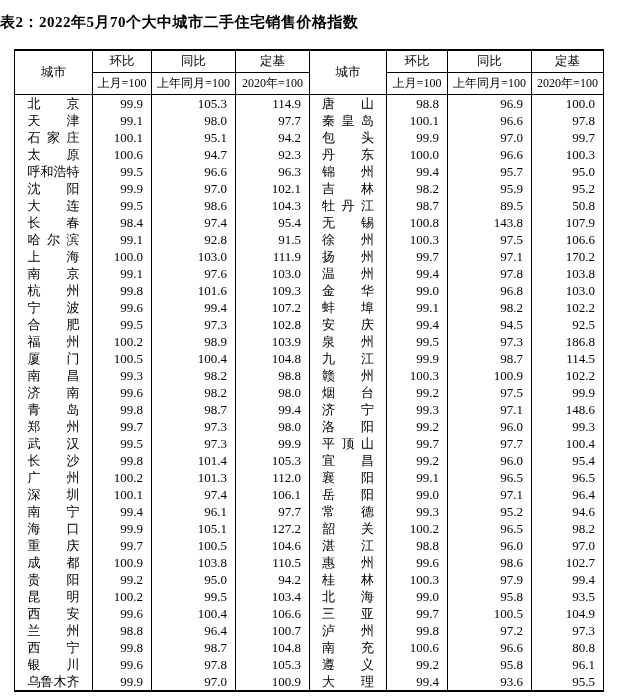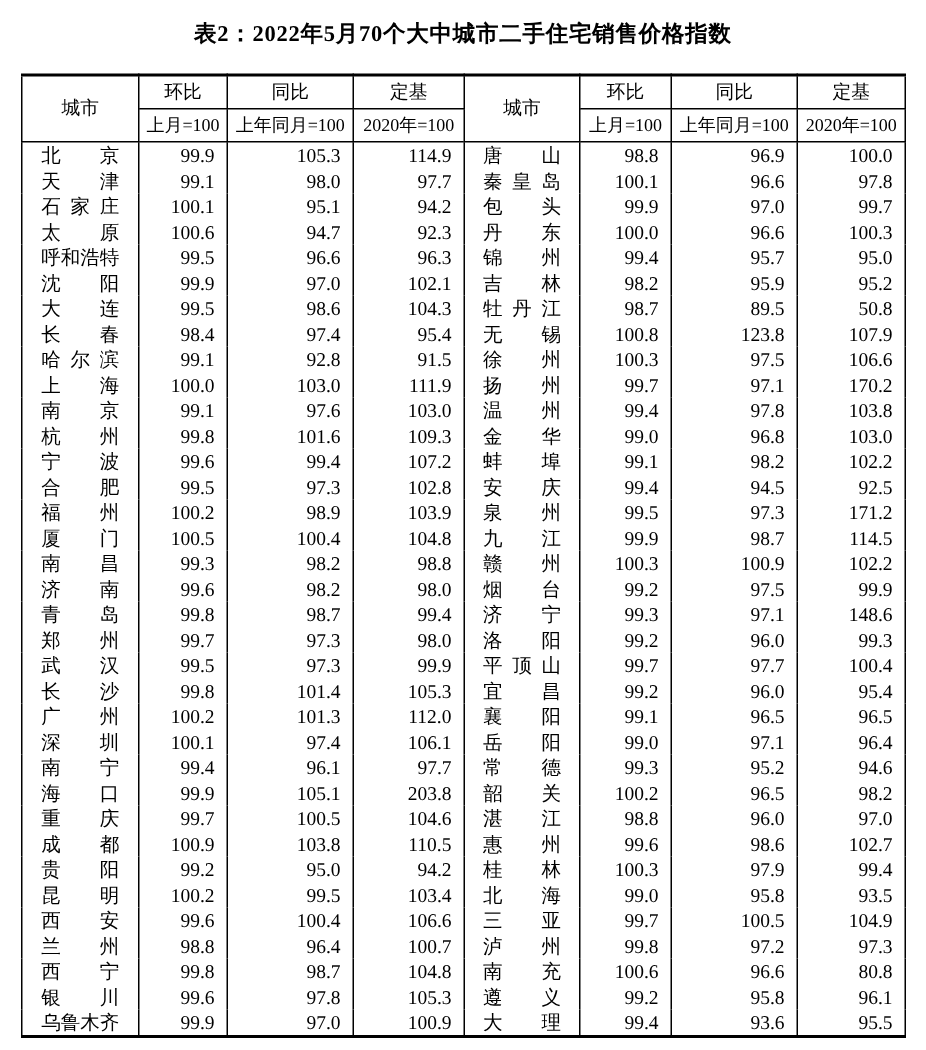--- a/index.html
+++ b/index.html
@@ -4,21 +4,21 @@
 <style>
   * { box-sizing: border-box; }
   html, body { margin: 0; padding: 0; background: #ffffff; }
   body {
     width: 617px; height: 700px; overflow: hidden;
     font-family: "Liberation Serif", "DejaVu Serif", serif;
     color: #000000;
   }
   .page-title {
     margin: 0; padding-top: 13px;
-    text-align: center;
+    text-align: left;
     font-size: 15px; font-weight: bold;
     letter-spacing: 0.5px;
   }
   table.price-table {
     border-collapse: collapse;
     table-layout: fixed;
     width: 589px;
     margin: 17px 31px 0 14px;
     border-top: 2px solid #000;
     border-bottom: 2px solid #000;
@@ -165,21 +165,21 @@
           <td class="num-td">89.5</td>
           <td class="num-td">50.8</td>
         </tr>
         <tr>
           <td class="city-td"><span class="city-name">长春</span></td>
           <td class="num-td">98.4</td>
           <td class="num-td">97.4</td>
           <td class="num-td">95.4</td>
           <td class="city-td"><span class="city-name">无锡</span></td>
           <td class="num-td">100.8</td>
-          <td class="num-td">123.8</td>
+          <td class="num-td">143.8</td>
           <td class="num-td">107.9</td>
         </tr>
         <tr>
           <td class="city-td"><span class="city-name">哈尔滨</span></td>
           <td class="num-td">99.1</td>
           <td class="num-td">92.8</td>
           <td class="num-td">91.5</td>
           <td class="city-td"><span class="city-name">徐州</span></td>
           <td class="num-td">100.3</td>
           <td class="num-td">97.5</td>
@@ -236,21 +236,21 @@
           <td class="num-td">92.5</td>
         </tr>
         <tr>
           <td class="city-td"><span class="city-name">福州</span></td>
           <td class="num-td">100.2</td>
           <td class="num-td">98.9</td>
           <td class="num-td">103.9</td>
           <td class="city-td"><span class="city-name">泉州</span></td>
           <td class="num-td">99.5</td>
           <td class="num-td">97.3</td>
-          <td class="num-td">171.2</td>
+          <td class="num-td">186.8</td>
         </tr>
         <tr>
           <td class="city-td"><span class="city-name">厦门</span></td>
           <td class="num-td">100.5</td>
           <td class="num-td">100.4</td>
           <td class="num-td">104.8</td>
           <td class="city-td"><span class="city-name">九江</span></td>
           <td class="num-td">99.9</td>
           <td class="num-td">98.7</td>
           <td class="num-td">114.5</td>
@@ -342,21 +342,21 @@
           <td class="num-td">97.7</td>
           <td class="city-td"><span class="city-name">常德</span></td>
           <td class="num-td">99.3</td>
           <td class="num-td">95.2</td>
           <td class="num-td">94.6</td>
         </tr>
         <tr>
           <td class="city-td"><span class="city-name">海口</span></td>
           <td class="num-td">99.9</td>
           <td class="num-td">105.1</td>
-          <td class="num-td">203.8</td>
+          <td class="num-td">127.2</td>
           <td class="city-td"><span class="city-name">韶关</span></td>
           <td class="num-td">100.2</td>
           <td class="num-td">96.5</td>
           <td class="num-td">98.2</td>
         </tr>
         <tr>
           <td class="city-td"><span class="city-name">重庆</span></td>
           <td class="num-td">99.7</td>
           <td class="num-td">100.5</td>
           <td class="num-td">104.6</td>

